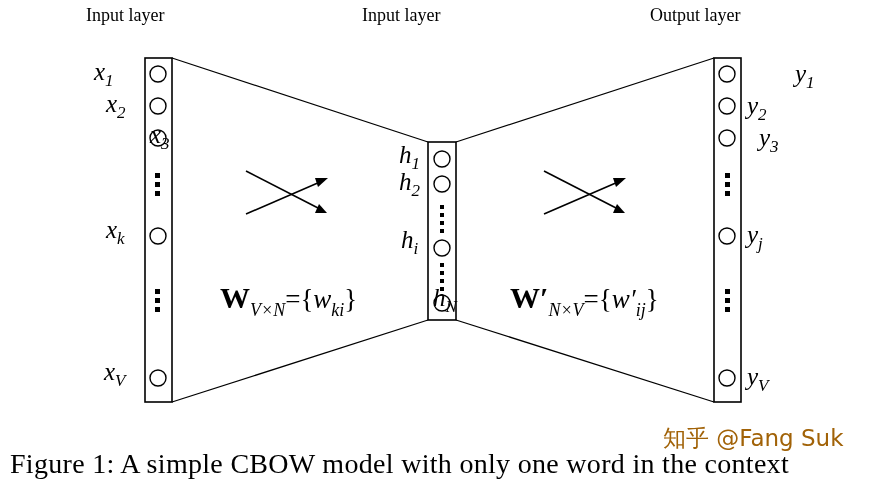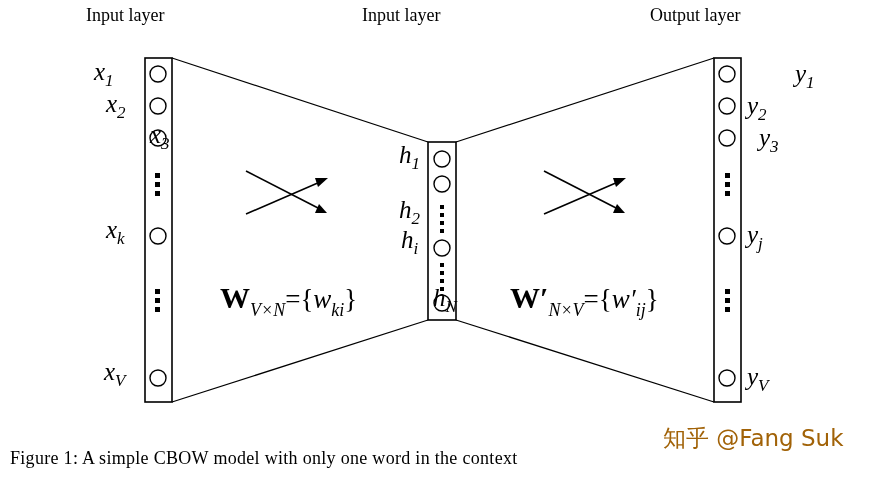--- a/index.html
+++ b/index.html
@@ -6,21 +6,21 @@
   body { width:888px; height:481px; position:relative; overflow:hidden;
          font-family:"Liberation Serif", "DejaVu Serif", serif; color:#000; }
   .abs { position:absolute; white-space:nowrap; }
   .layer-title { font-size:18px; top:5px; }
   .var { font-style:italic; font-size:25px; }
   .var sub { font-size:17px; vertical-align:-6px; font-style:italic; }
   .formula { font-size:27px;margin-top:23px; }
   .formula b { font-weight:bold; font-size:30px; }
   .formula sub { font-style:italic; font-size:18px; vertical-align:-8px; }
   .formula i { font-style:italic; }
-  .caption { font-size:18px; top:448px; left:10px; letter-spacing:0.3px; }
+  .caption { font-size:28px; top:448px; left:10px; letter-spacing:0.3px; }
   .watermark { font-family:"DejaVu Sans", sans-serif; font-size:23px; color:#a16207;
                top:423px; left:663px; }
   svg#diagram { position:absolute; left:0; top:0; }
 </style>
 </head>
 <body>
 
 <div class="abs layer-title" style="left:86px;">Input layer</div>
 <div class="abs layer-title" style="left:362px;">Input layer</div>
 <div class="abs layer-title" style="left:650px;">Output layer</div>
@@ -100,21 +100,21 @@
   </g>
 </svg>
 
 <div class="abs var" style="left:94px; top:58px;"><span>x</span><sub>1</sub></div>
 <div class="abs var" style="left:106px; top:90px;"><span>x</span><sub>2</sub></div>
 <div class="abs var" style="left:106px; top:121px;margin-left:44px;"><span>x</span><sub>3</sub></div>
 <div class="abs var" style="left:106px; top:216px;"><span>x</span><sub>k</sub></div>
 <div class="abs var" style="left:104px; top:358px;text-align:right;"><span>x</span><sub>V</sub></div>
 
 <div class="abs var" style="left:399px; top:141px;"><span>h</span><sub>1</sub></div>
-<div class="abs var" style="left:399px; top:168px;margin-top:28px;"><span>h</span><sub>2</sub></div>
+<div class="abs var" style="left:399px; top:168px;"><span>h</span><sub>2</sub></div>
 <div class="abs var" style="left:401px; top:226px;"><span>h</span><sub>i</sub></div>
 <div class="abs var" style="left:397px; top:284px;margin-left:36px;"><span>h</span><sub>N</sub></div>
 
 <div class="abs var" style="left:747px; top:60px;margin-left:48px;"><span>y</span><sub>1</sub></div>
 <div class="abs var" style="left:747px; top:92px;"><span>y</span><sub>2</sub></div>
 <div class="abs var" style="left:747px; top:124px;margin-left:12px;"><span>y</span><sub>3</sub></div>
 <div class="abs var" style="left:747px; top:221px;"><span>y</span><sub>j</sub></div>
 <div class="abs var" style="left:747px; top:363px;"><span>y</span><sub>V</sub></div>
 
 <div class="abs formula" style="left:220px; top:258px;"><b>W</b><sub>V×N</sub><span>={</span><i>w</i><sub>ki</sub><span>}</span></div>

